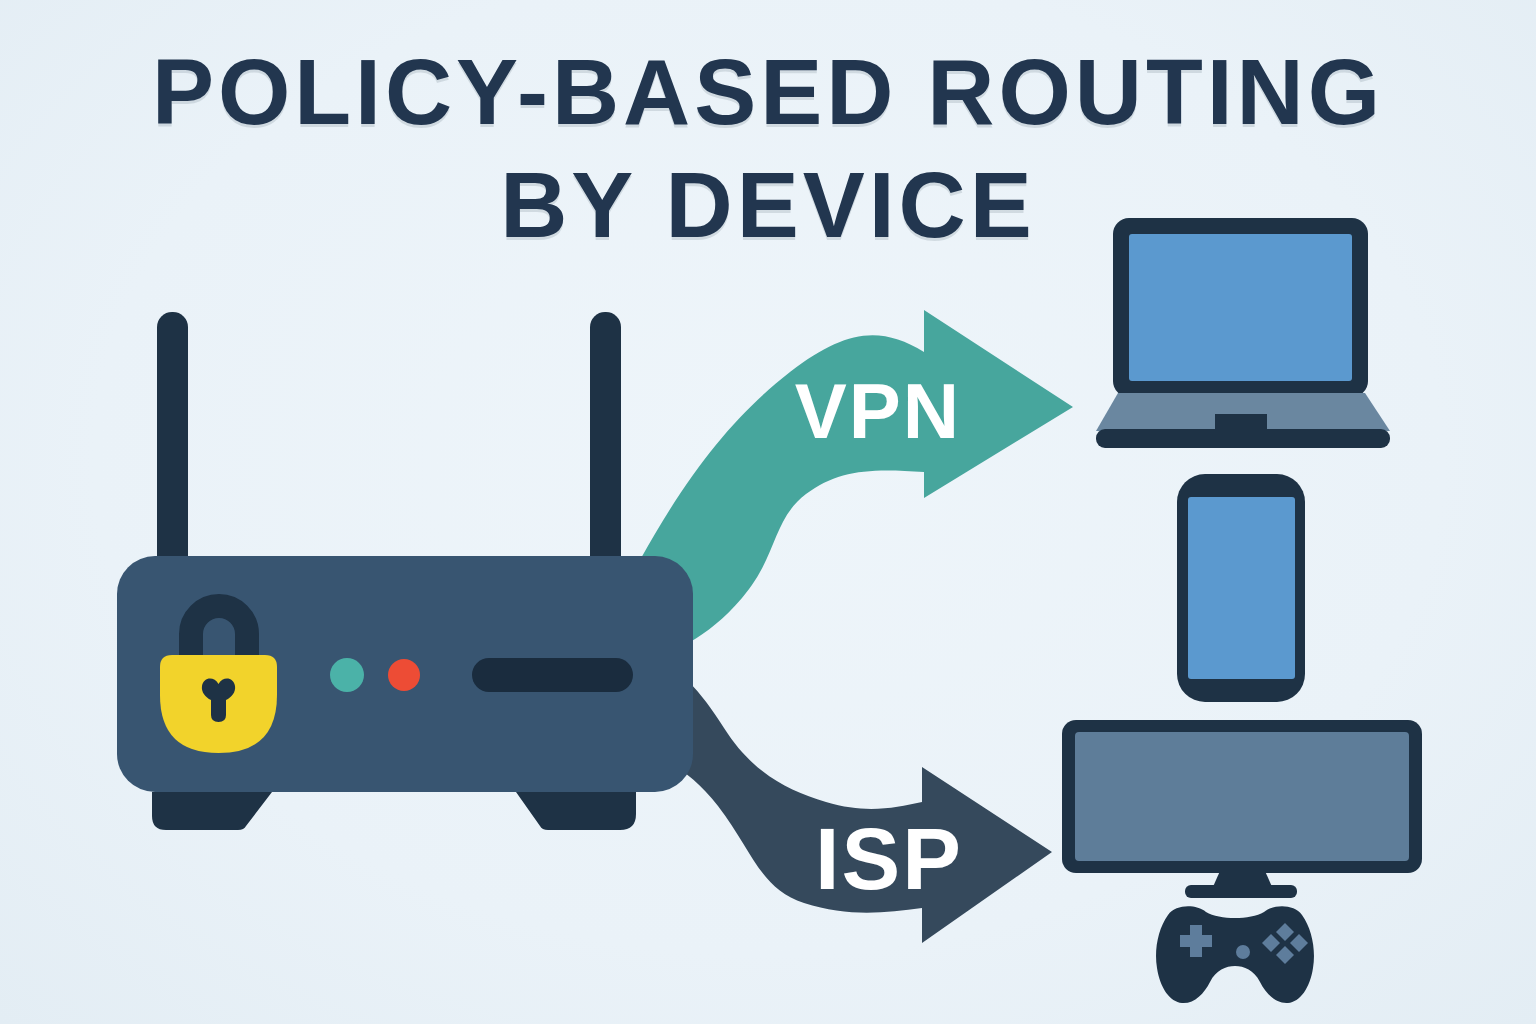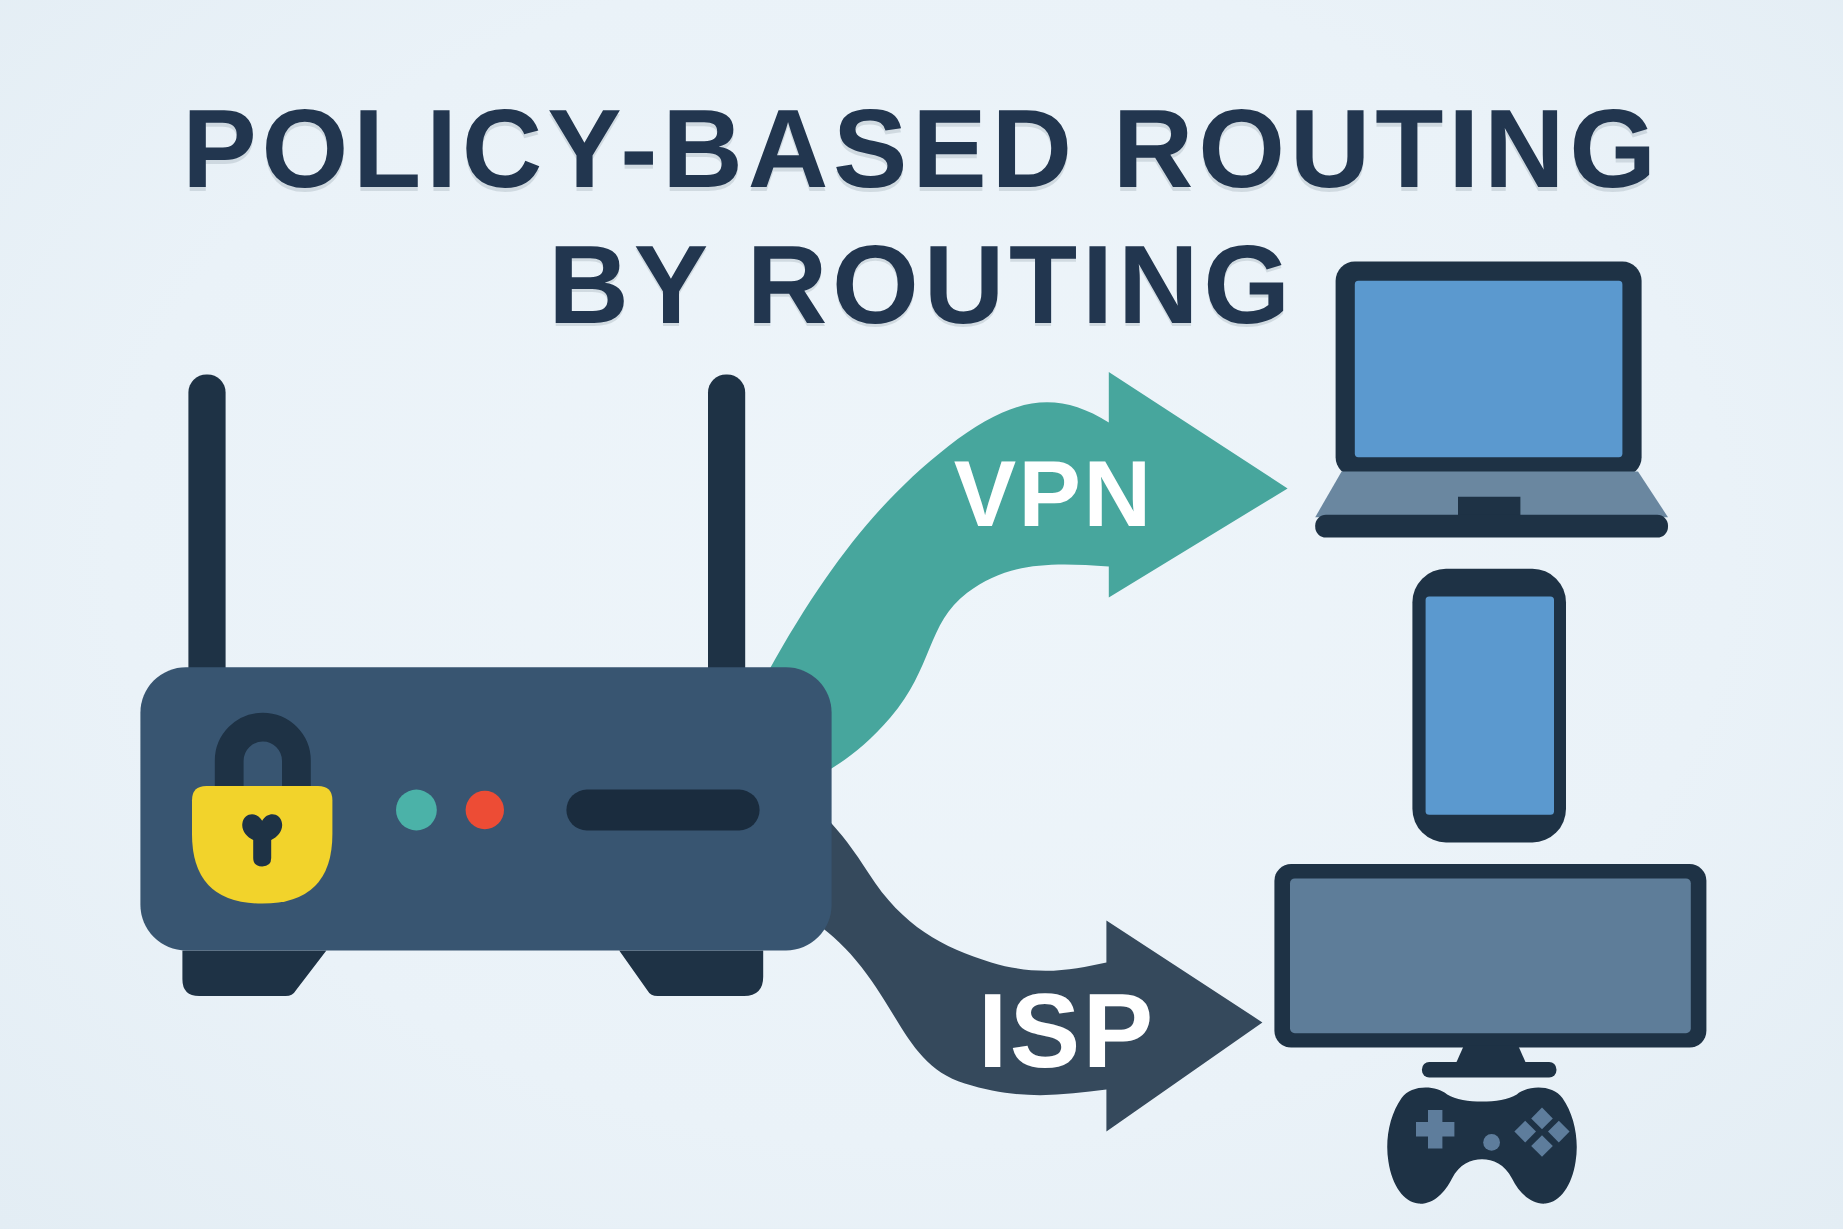--- a/index.html
+++ b/index.html
@@ -18,42 +18,41 @@
     position:absolute;
     left:0; right:0; top:36px;
     text-align:center;
     color:#22364F;
     font-weight:bold;
     font-size:93px;
     line-height:113px;
     letter-spacing:4px;
     text-shadow:0 3px 0 rgba(20,40,60,0.12);
     white-space:nowrap;
-    margin-top:32px;
   }
   .illustration{
     position:absolute;
     left:0; top:0;
     width:1536px;
     height:1024px;
   }
   .arrow-label{
     font-family:"Liberation Sans", sans-serif;
     font-weight:bold;
     letter-spacing:2px;
   }
 </style>
 </head>
 <body>
 
 <div class="stage">
 
   <div class="title-block">
     <div>POLICY-BASED ROUTING</div>
-    <div>BY ROUTING</div>
+    <div>BY DEVICE</div>
   </div>
 
   <svg class="illustration" viewBox="0 0 1536 1024" xmlns="http://www.w3.org/2000/svg">
 
     <g>
       <path d="M 640 560
                C 690 470, 735 415, 790 372
                C 845 330, 880 325, 924 352
                L 924 310
                L 1073 407

